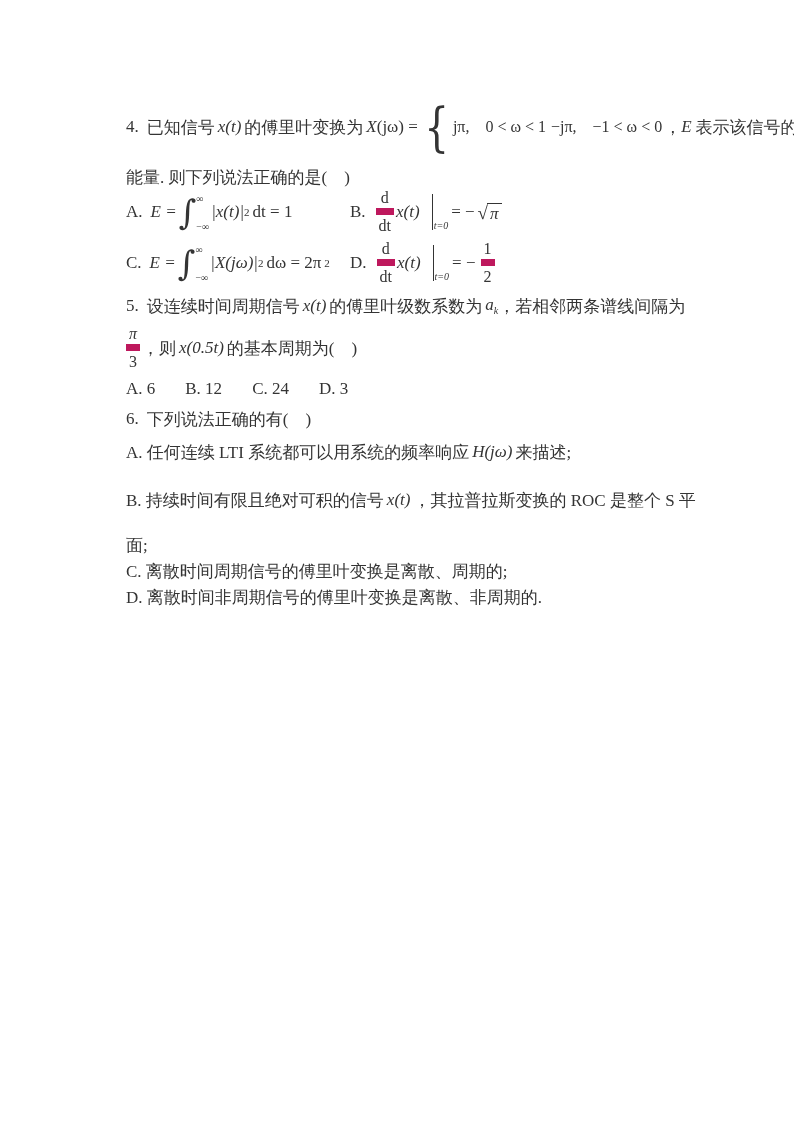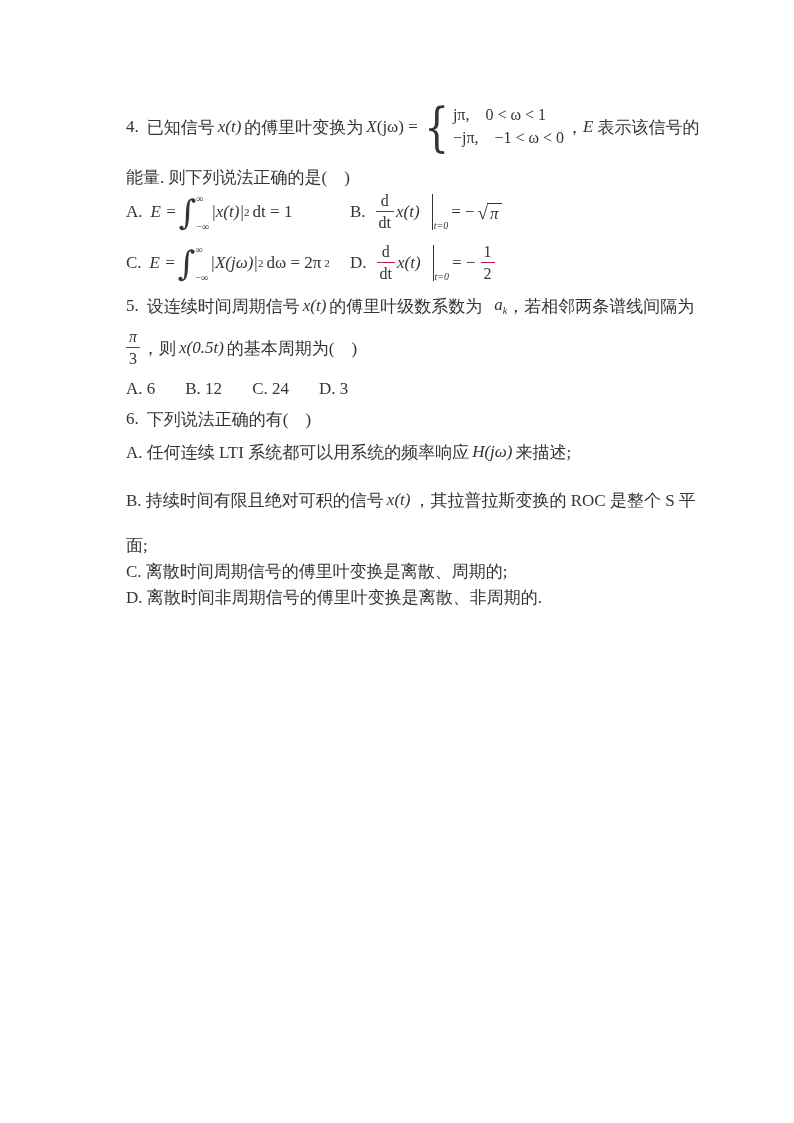--- a/index.html
+++ b/index.html
@@ -17,32 +17,32 @@
   .vcenter{display:flex;align-items:center;}
   .num{margin-right:8px;}
   .mi{font-style:italic;font-family:"Liberation Serif","DejaVu Serif",serif;text-align:center;}
   .mspace{margin:0 3px;}
   sup{font-size:11px;}
   sub{font-size:10px;}
 
   
   .cases{display:inline-flex;align-items:center;margin:0 2px;}
   .cases .brace{font-size:52px;font-weight:400;line-height:0.9;transform:scaleX(.75);font-family:"DejaVu Serif",serif;}
-  .cases .rows{display:inline-flex;flex-direction:column;gap:5px;font-size:16px;}
+  .cases .rows{display:inline-flex;flex-direction:row;gap:5px;font-size:16px;}
   .cases .crow{display:flex;gap:16px;}
 
   
   .int{display:inline-flex;align-items:center;margin:0 2px;}
   .int .sym{font-size:34px;line-height:.85;font-family:"DejaVu Serif",serif;}
   .int .lims{display:inline-flex;flex-direction:column;justify-content:space-between;height:38px;font-size:10px;line-height:1;padding-top:2px;}
 
   
   .frac{display:inline-flex;flex-direction:column;align-items:center;vertical-align:middle;line-height:1.1;font-size:16px;margin:0 2px;}
   .frac .top{padding:0 3px 1px;}
-  .frac .bot{border-top:1px solid #be185d;padding:2px 3px 0;}
+  .frac .bot{border-top:7px solid #be185d;padding:2px 3px 0;}
 
   
   .evalbar{display:inline-flex;align-items:flex-end;margin-left:12px;}
   .evalbar .vline{width:1px;background:#343434;height:36px;}
   .evalbar sub{font-size:10px;font-style:italic;margin:0 0 -1px 1px;}
 
   
   .sqrt{display:inline-flex;align-items:flex-start;}
   .sqrt .rad{font-size:19px;line-height:1;}
   .sqrt .arg{border-top:1.4px solid #343434;margin-left:-1px;padding:1px 3px 0;font-style:italic;line-height:1;}
@@ -152,21 +152,21 @@
         <span class="bot">2</span>
       </span>
     </span>
   </div>
 
   <div class="row vcenter" style="top:292px;height:28px;">
     <span class="num">5.</span>
     <span>设连续时间周期信号</span>
     <span class="mi mspace">x(t)</span>
     <span>的傅里叶级数系数为</span>
-    <span class="mi" style="margin-left:12px;"><span>a</span><sub>k</sub></span>
+    <span class="mi" style="margin-left:3px;"><span>a</span><sub>k</sub></span>
     <span>，若相邻两条谱线间隔为</span>
   </div>
 
   <div class="row vcenter" style="top:326px;height:44px;">
     <span class="frac" style="margin-left:0;">
       <span class="top mi">π</span>
       <span class="bot">3</span>
     </span>
     <span>，则</span>
     <span class="mi mspace">x(0.5t)</span>

